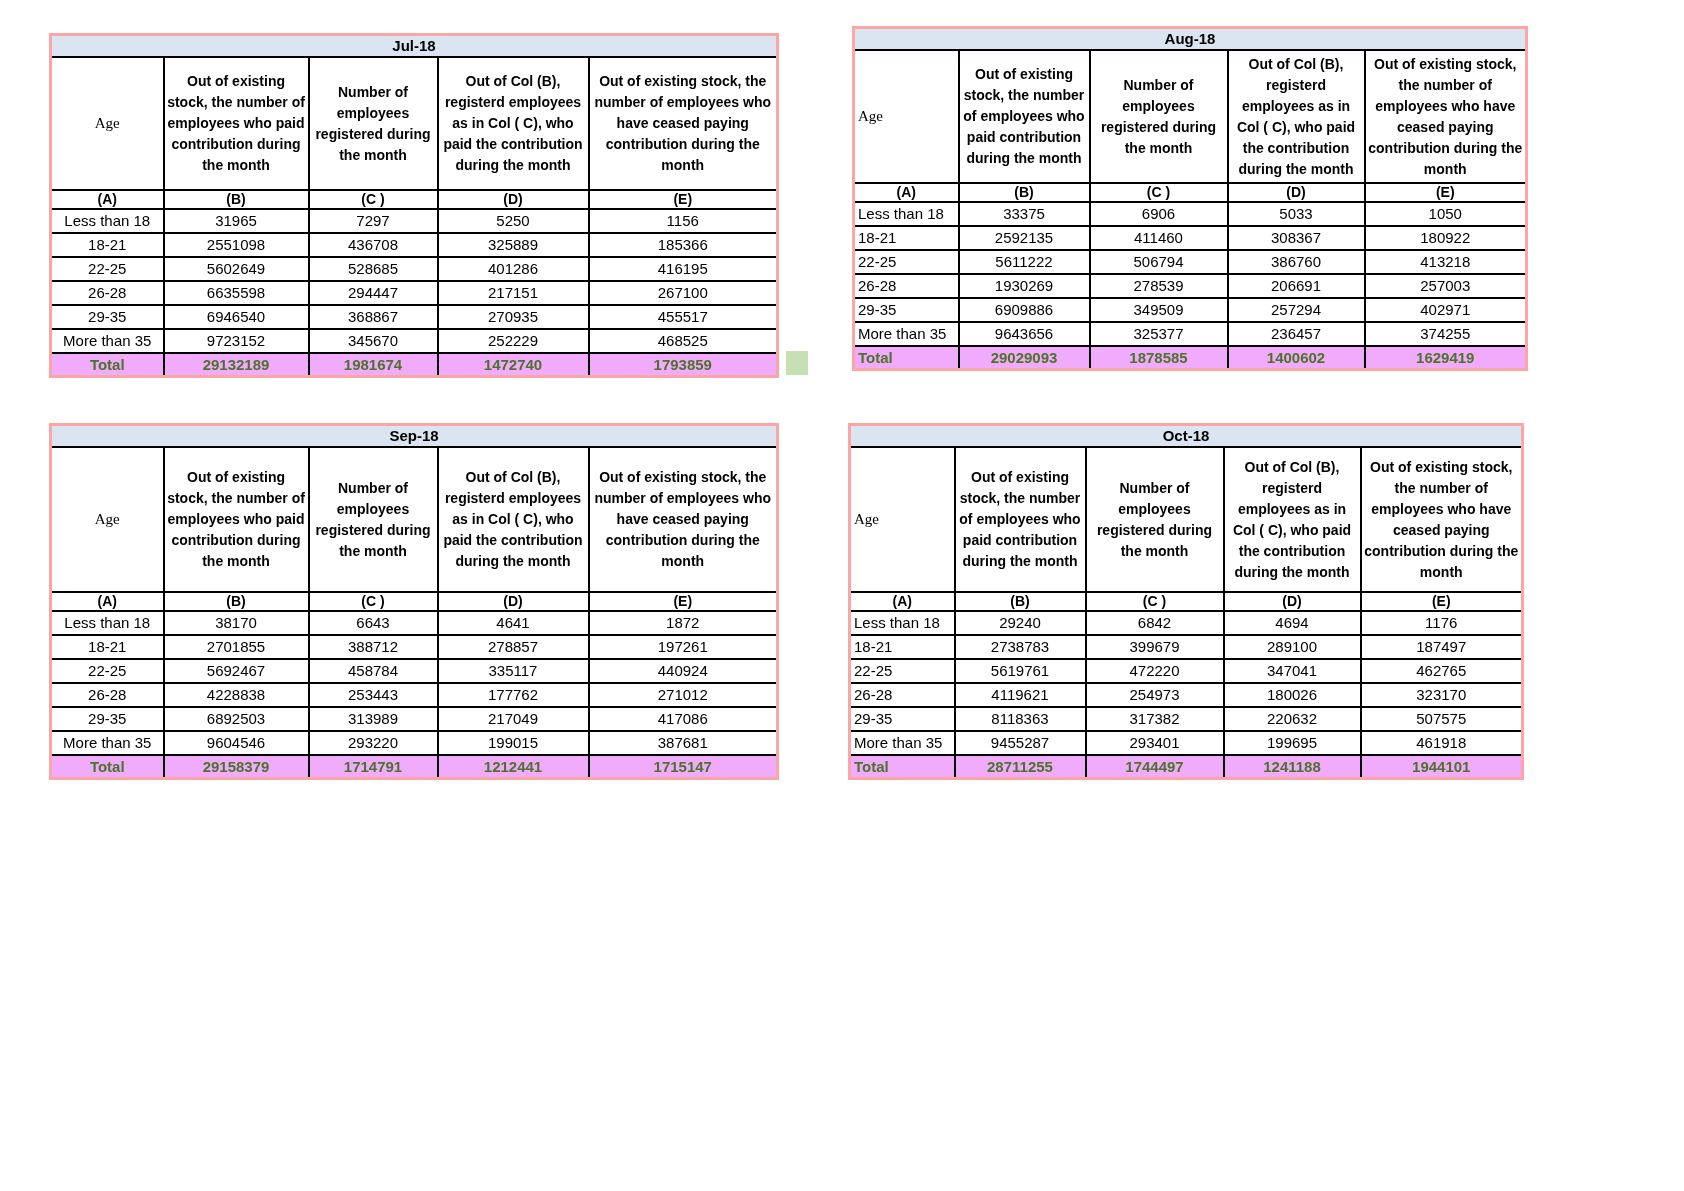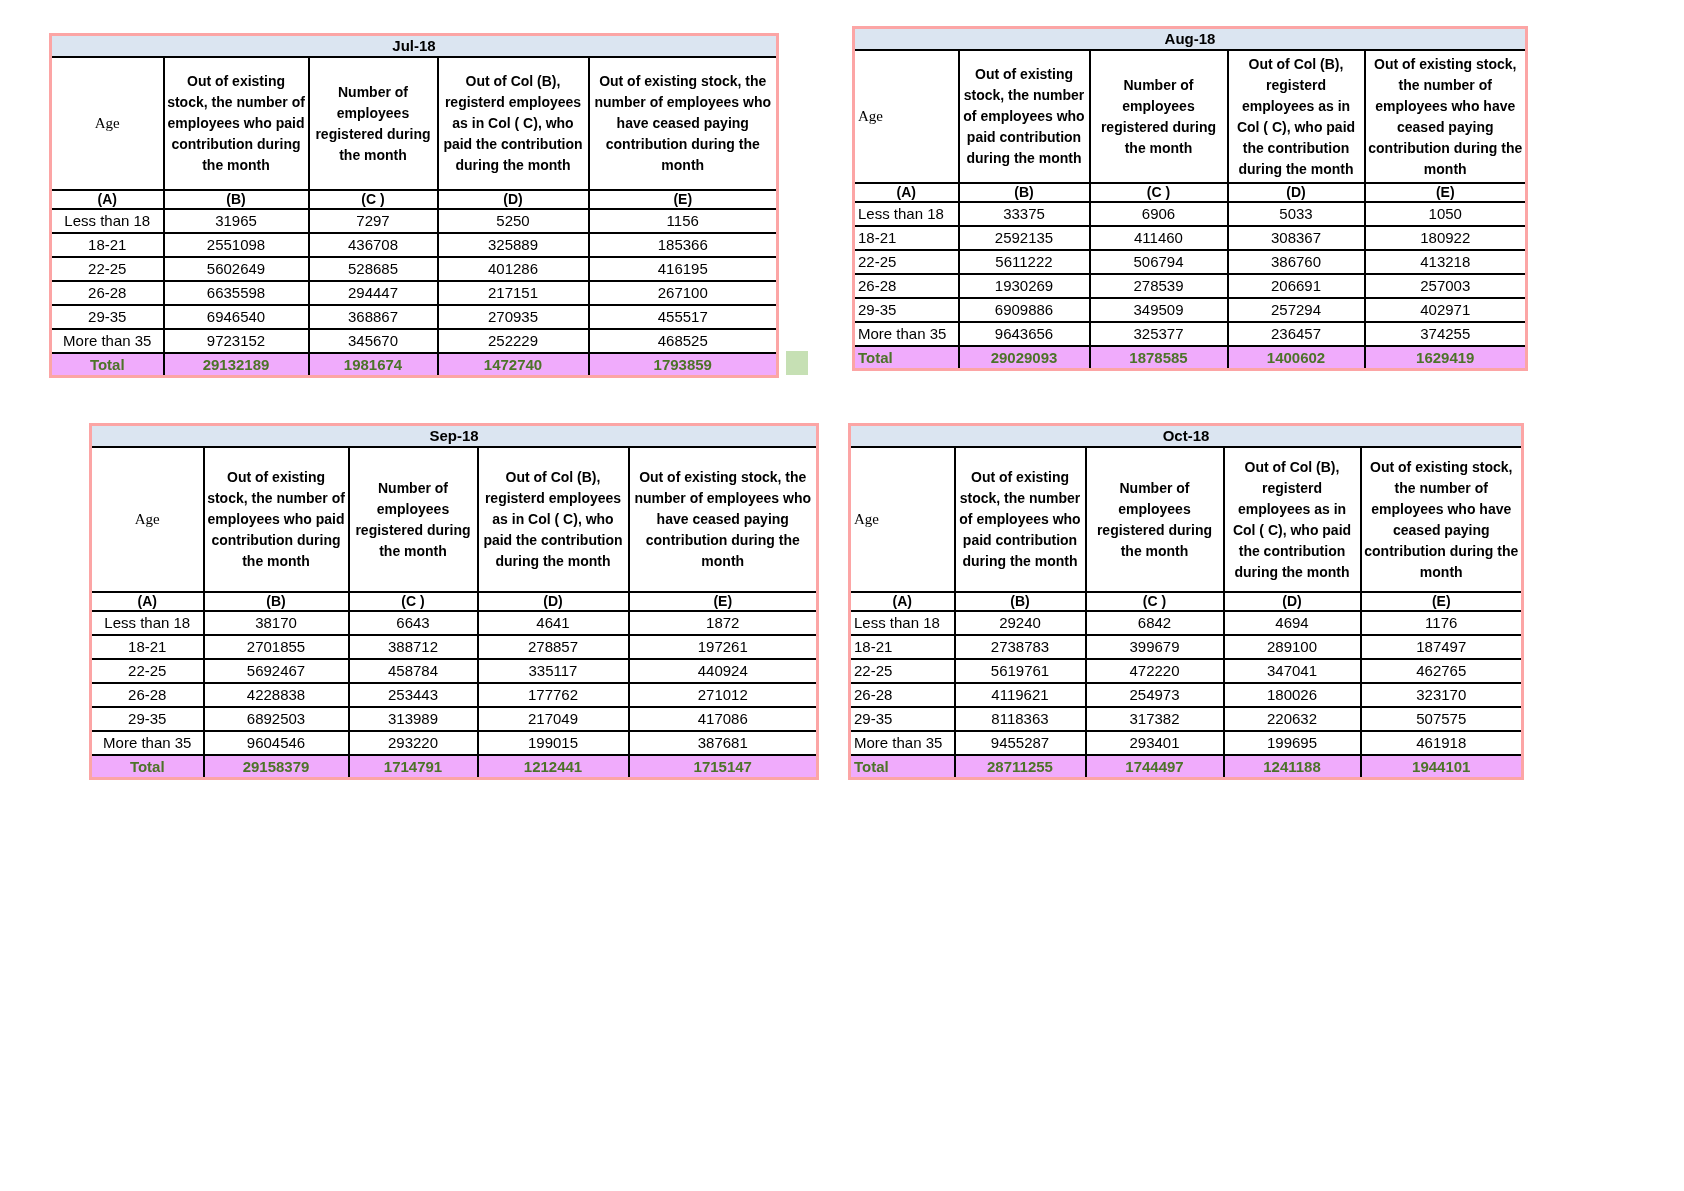--- a/index.html
+++ b/index.html
@@ -211,21 +211,21 @@
       <tr class="total-row">
         <td class="total-label">Total</td>
         <td>29029093</td>
         <td>1878585</td>
         <td>1400602</td>
         <td>1629419</td>
       </tr>
     </tbody>
   </table>
 
-  <table class="month-table tbl-bottom tbl-left" style="left:49px; top:423px;margin-left:40px;">
+  <table class="month-table tbl-bottom tbl-left" style="left:49px; top:423px;">
     <colgroup>
       <col style="width:113px">
         <col style="width:145px">
         <col style="width:129px">
         <col style="width:151px">
         <col style="width:189px">
     </colgroup>
     <tbody>
       <tr class="month-row">
         <td colspan="5">Sep-18</td>

